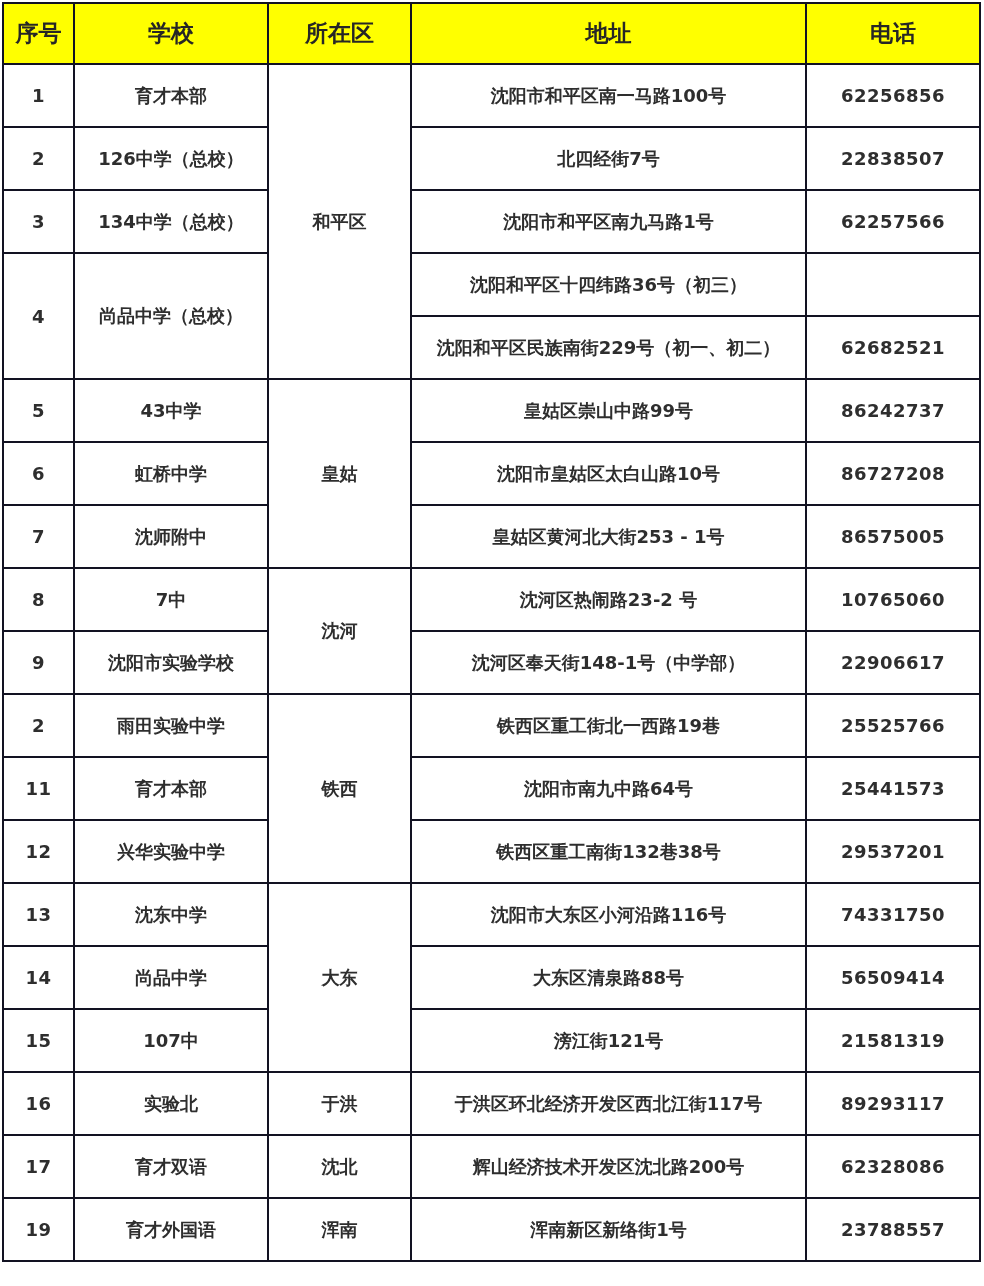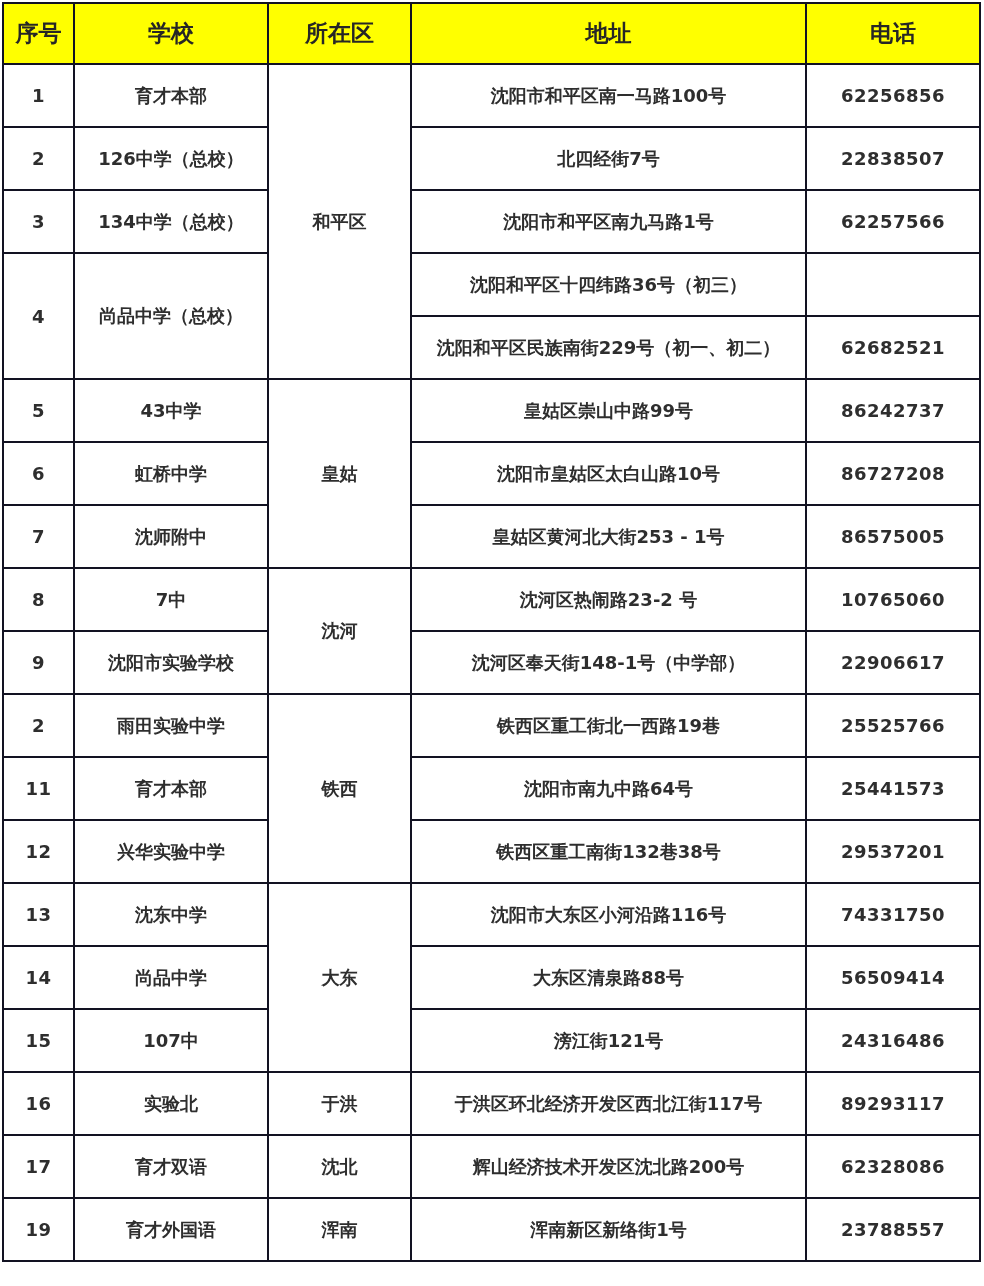--- a/index.html
+++ b/index.html
@@ -158,21 +158,21 @@
       <td class="num">14</td>
       <td>尚品中学</td>
       <td>大东区清泉路88号</td>
       <td class="phone">56509414</td>
     </tr>
 
     <tr>
       <td class="num">15</td>
       <td>107中</td>
       <td>滂江街121号</td>
-      <td class="phone">24316486</td>
+      <td class="phone">21581319</td>
     </tr>
 
     <tr>
       <td class="num">16</td>
       <td>实验北</td>
       <td class="district">于洪</td>
       <td>于洪区环北经济开发区西北江街117号</td>
       <td class="phone">89293117</td>
     </tr>
 

